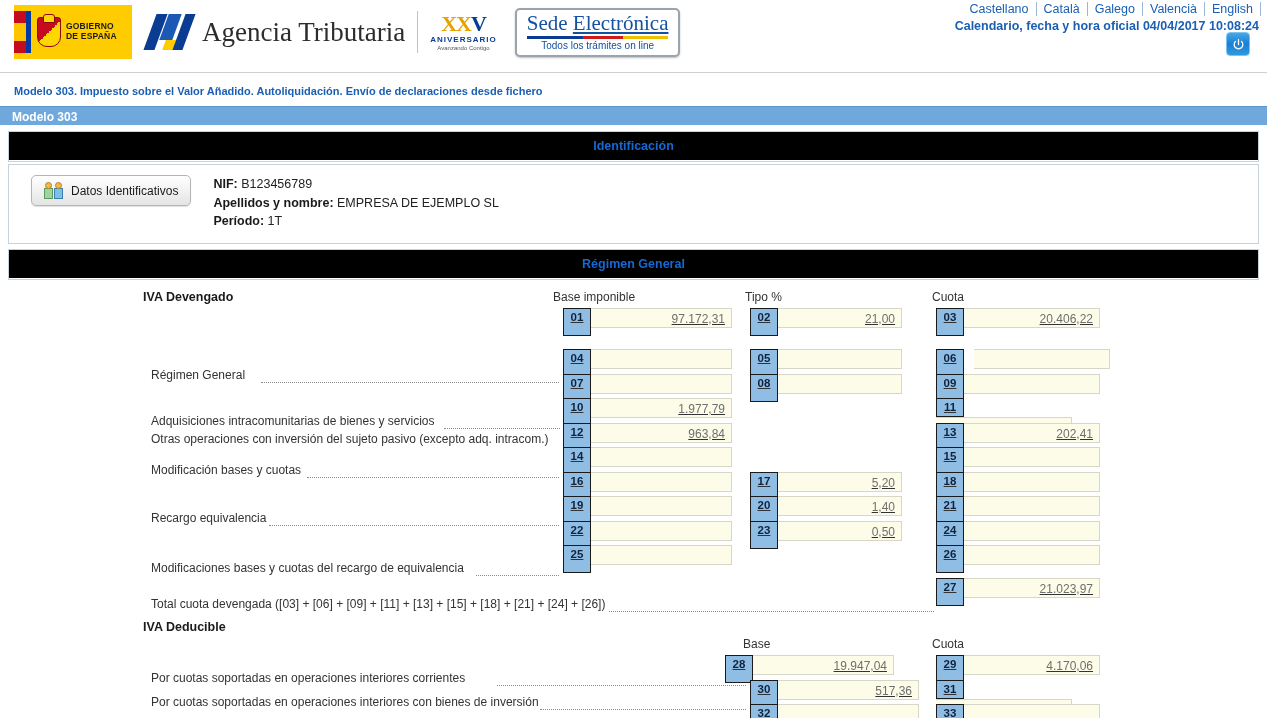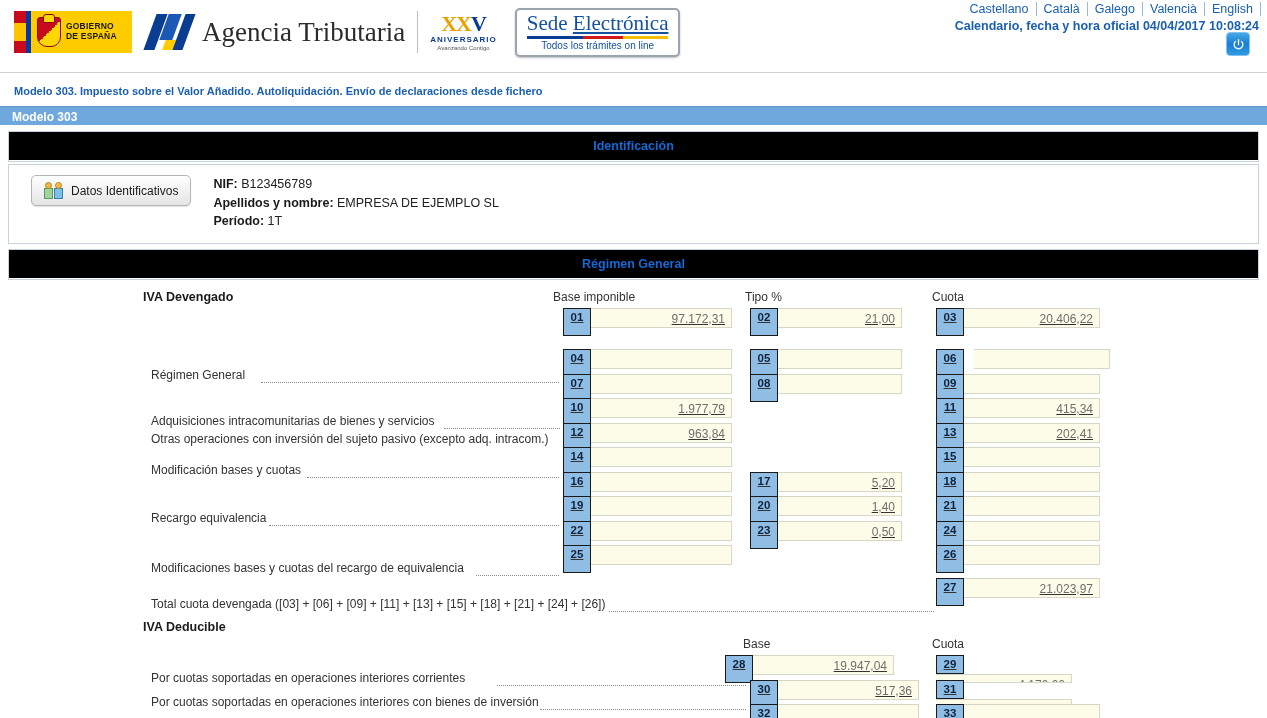--- a/index.html
+++ b/index.html
@@ -26,21 +26,21 @@
   .logos {
     position: absolute;
     left: 14px;
     top: 8px;
     display: flex;
     align-items: center;
     height: 48px;
   }
   .flag-logo {
     width: 118px;
-    height: 42px;
+    height: 54px;
     background: #FFCC00;
     position: relative;
     display: flex;
     align-items: center;
     overflow: hidden;
   }
   .flag-strip {
     width: 12px;
     height: 42px;
     background: linear-gradient(180deg,#c60b1e 0 28%,#ffc400 28% 72%,#c60b1e 72% 100%);
@@ -485,21 +485,21 @@
       <div class="boxno">09</div>
       <div class="inputfld w-cuota"></div>
     </div>
   </div>
 
   <div class="row">
     <div class="fieldgrp" style="left:563px;">
       <div class="boxno">10</div>
       <div class="inputfld w-base">1.977,79</div>
     </div>
-    <div class="fieldgrp" style="left:936px;">
+    <div class="fieldgrp" style="left:936px;flex-direction:column;">
       <div class="boxno">11</div>
       <div class="inputfld w-cuota">415,34</div>
     </div>
   </div>
 
   <div class="row">
     <div class="rowlabel" style="top:-9px;">Adquisiciones intracomunitarias de bienes y servicios</div>
     <div class="leader" style="left:444px; width:116px; top:4px;"></div>
     <div class="rowlabel" style="top:9px;">Otras operaciones con inversión del sujeto pasivo (excepto adq. intracom.)</div>
     <div class="fieldgrp" style="left:563px;">
@@ -604,21 +604,21 @@
   <div class="row" style="height:18px;">
     <div class="col-head" style="left:743px; top:0;">Base</div>
     <div class="col-head" style="left:932px; top:0;">Cuota</div>
   </div>
 
   <div class="row">
     <div class="fieldgrp" style="left:725px;">
       <div class="boxno">28</div>
       <div class="inputfld w-base">19.947,04</div>
     </div>
-    <div class="fieldgrp" style="left:936px;flex-direction:column;">
+    <div class="fieldgrp" style="left:936px;">
       <div class="boxno">29</div>
       <div class="inputfld w-cuota">4.170,06</div>
     </div>
   </div>
 
   <div class="row">
     <div class="rowlabel" style="top:-9px;">Por cuotas soportadas en operaciones interiores corrientes</div>
     <div class="leader" style="left:497px; width:249px; top:4px;"></div>
     <div class="fieldgrp" style="left:750px;">
       <div class="boxno">30</div>

